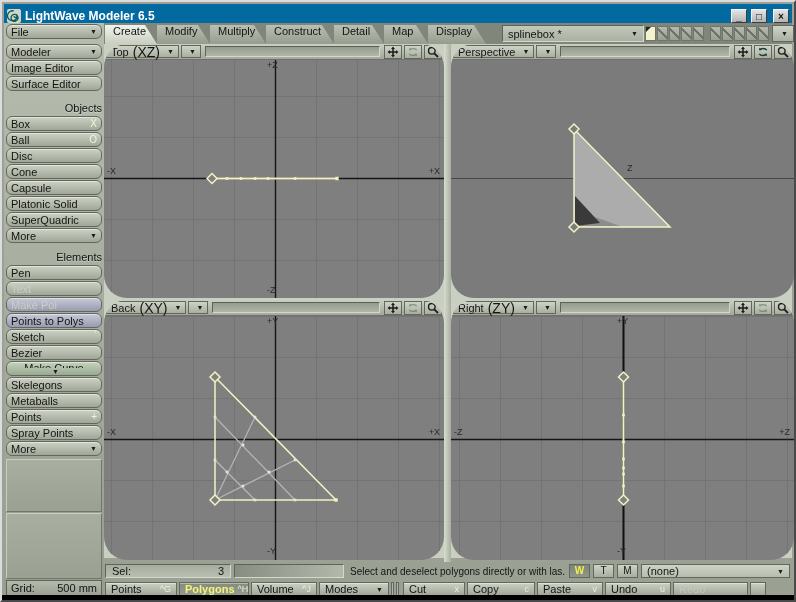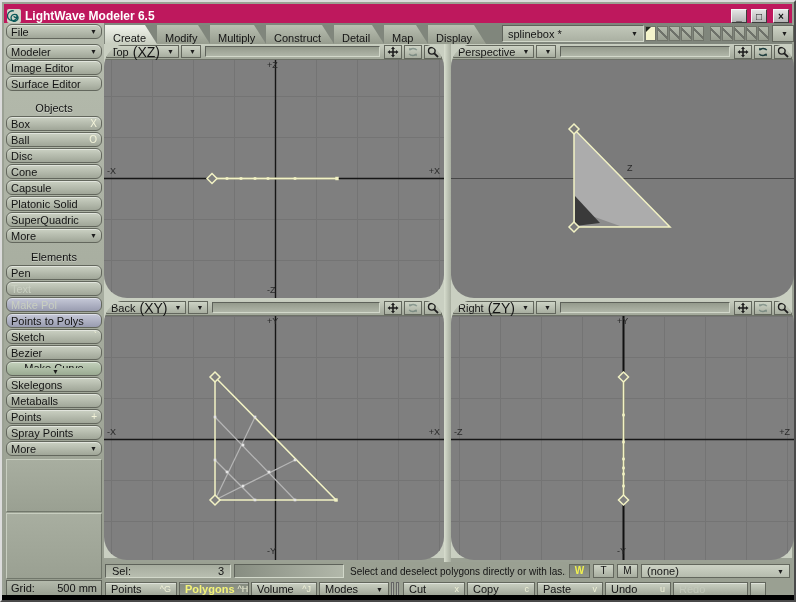--- a/index.html
+++ b/index.html
@@ -1,47 +1,47 @@
 <!DOCTYPE html>
 <html><head>
 <meta charset="utf-8">
 <style>
   html,body{margin:0;padding:0;background:#000;}
   .window{position:relative;width:796px;height:602px;box-sizing:border-box;
     background:#9ba194;border:2px solid;border-color:#dcdcdc #4a4a4a #4a4a4a #dcdcdc;
     font-family:"Liberation Sans","DejaVu Sans",sans-serif;font-size:11px;color:#141414;overflow:hidden;}
   
-  .titlebar{position:absolute;left:2px;top:2px;right:2px;height:24px;background:#be185d;
+  .titlebar{position:absolute;left:2px;top:2px;right:2px;height:24px;background:#0369a1;
     display:flex;align-items:center;padding:0 3px;gap:4px;}
   .titlebar .title{color:#fff;font-weight:bold;font-size:12px;flex:1;white-space:nowrap;}
   .winbtn{width:16px;height:14px;background:linear-gradient(#e4e4e4,#b4b4b4);
     border:1px solid;border-color:#f4f4f4 #3c3c3c #3c3c3c #f4f4f4;display:flex;align-items:center;
     justify-content:center;font-size:10px;font-weight:bold;color:#111;line-height:9px;box-sizing:border-box;}
   
   .sidebar{position:absolute;left:2px;top:21px;width:100px;bottom:2px;background:linear-gradient(#b6bcae,#969c8e);}
   .sbtn{position:absolute;left:2px;width:96px;height:15px;box-sizing:border-box;
     background:linear-gradient(#cbd1c3,#a0a698);border:1px solid #63675d;border-radius:6px;
     display:flex;align-items:center;padding:0 4px;box-shadow:inset 0 1px 0 rgba(255,255,255,.45);}
   .sbtn .lbl{flex:1;white-space:nowrap;overflow:hidden;}
   .sbtn .sc{color:#f4f4da;font-size:10px;margin-left:2px;}
   .sbtn .caret,.caret{font-size:7px;color:#1c1c1c;margin-left:3px;}
   .sbtn.disabled .lbl{color:#c9cfc1;}
   .sbtn.lav{background:linear-gradient(#c6c9d8,#999cb0);}
   .sbtn.grn{background:linear-gradient(#c4d2bc,#9aaa92);flex-direction:column;}
-  .sec-hdr{position:absolute;left:2px;width:96px;height:13px;line-height:13px;text-align:center;
+  .sec-hdr{position:absolute;left:2px;width:96px;height:13px;line-height:13px;text-align:right;
     color:#111;text-shadow:0 1px 0 rgba(255,255,255,.35);}
   .panel{position:absolute;left:2px;width:96px;box-sizing:border-box;border:1px solid;
     border-color:#c8cec0 #71776b #71776b #c8cec0;background:linear-gradient(#a8aea0,#9aa092);}
   .grid-box{position:absolute;left:2px;top:557px;width:96px;height:16px;box-sizing:border-box;
     border:1px solid #60645a;background:linear-gradient(#b4baac,#9aa092);
     display:flex;align-items:center;justify-content:space-between;padding:0 4px;}
   
   .tabrow{position:absolute;left:102px;top:21px;right:2px;height:21px;background:#80867c;}
   .tabs{position:absolute;left:1px;bottom:0;display:flex;height:19px;}
-  .tab{height:19px;box-sizing:border-box;display:flex;align-items:flex-end;padding:0 0 0 8px;
+  .tab{height:19px;box-sizing:border-box;display:flex;align-items:flex-start;padding:0 0 12px 8px;
     background:linear-gradient(#b9bfb1,#969c8e);clip-path:polygon(0 0,calc(100% - 12px) 0,100% 100%,0 100%);
     position:relative;}
   .tab:nth-child(1){width:52px;z-index:9;}
   .tab:nth-child(2){width:53px;z-index:8;}
   .tab:nth-child(3){width:56px;z-index:7;}
   .tab:nth-child(4){width:68px;z-index:6;}
   .tab:nth-child(5){width:50px;z-index:5;}
   .tab:nth-child(6){width:44px;z-index:4;}
   .tab:nth-child(7){width:58px;z-index:3;}
   .tab.active{background:linear-gradient(#f2f4ec,#c8cec0);}

